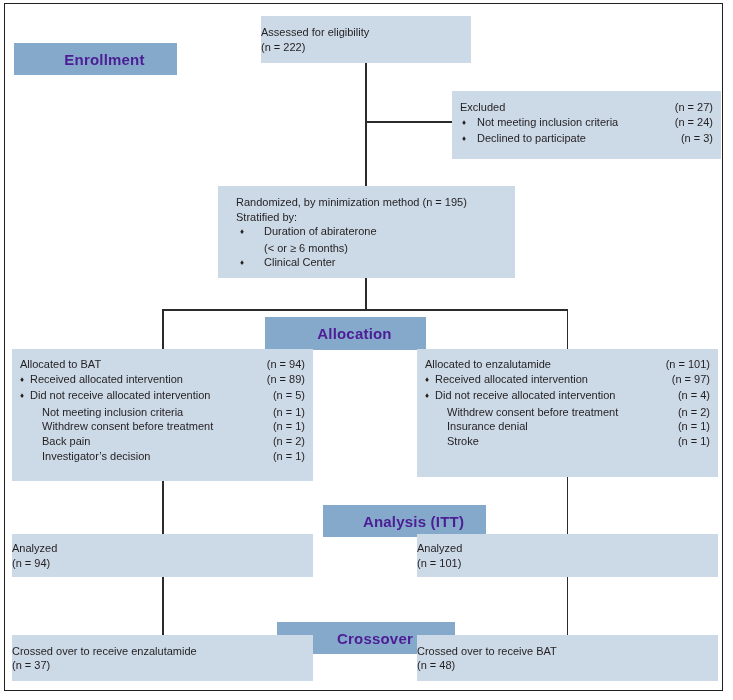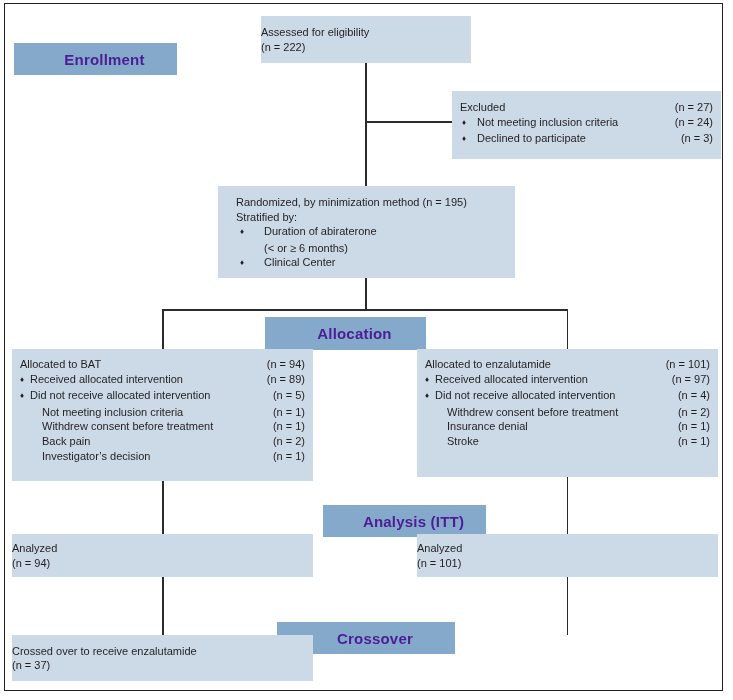--- a/index.html
+++ b/index.html
@@ -218,13 +218,17 @@
   </div>
   <div class="box center-box" id="analyzedRight">
     <span>Analyzed</span>
     <span>(n = 101)</span>
   </div>
 
   <div class="box center-box" id="crossLeft">
     <span>Crossed over to receive enzalutamide</span>
     <span>(n = 37)</span>
   </div>
+  <div class="box center-box" id="crossRight">
+    <span>Crossed over to receive BAT</span>
+    <span>(n = 48)</span>
+  </div>
 </div>
 
 </body></html>

